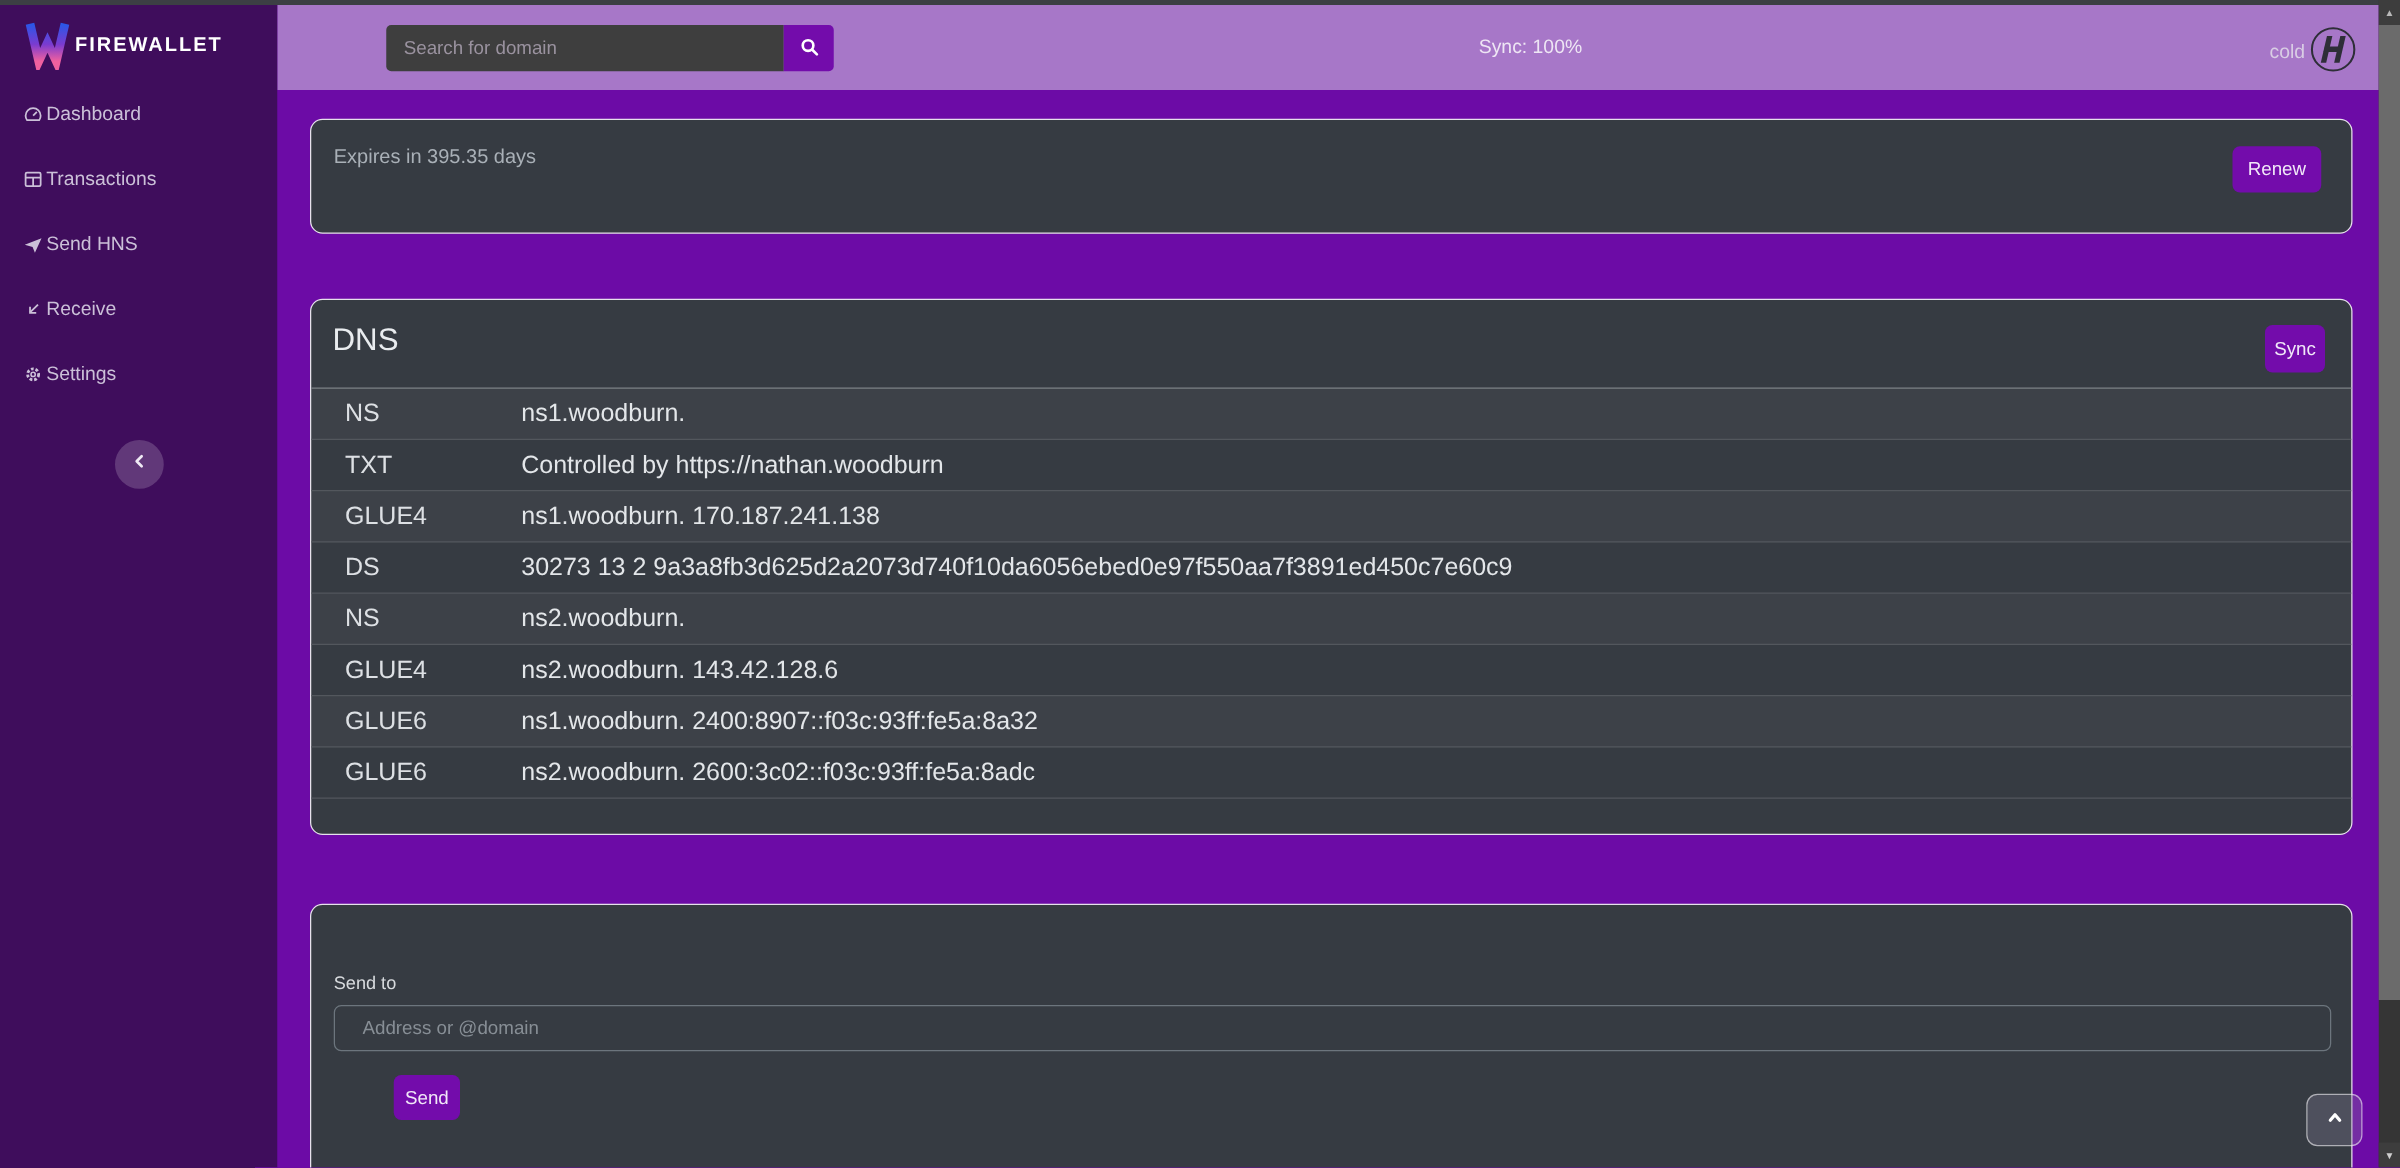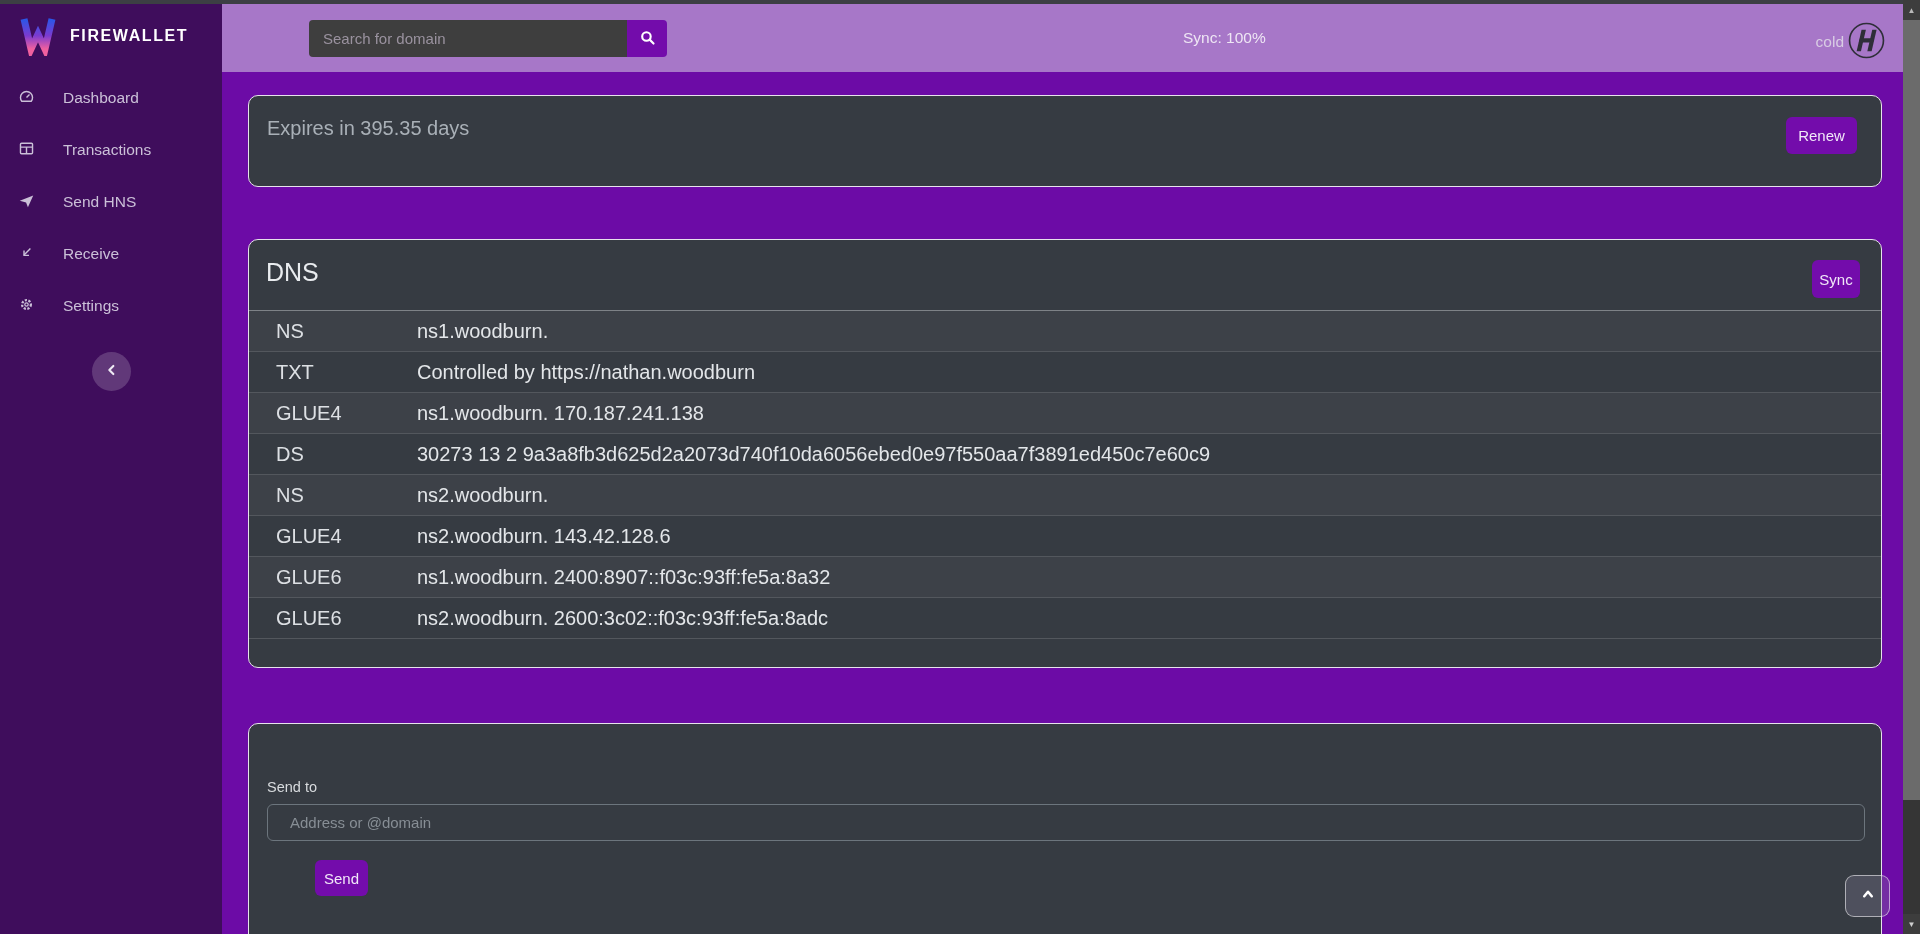--- a/index.html
+++ b/index.html
@@ -6,24 +6,24 @@
   body{
     width:1920px;height:934px;position:relative;
     font-family:"Liberation Sans",sans-serif;
     background:#6c0ba6;
   }
   
   .topstrip{position:absolute;top:0;left:0;width:1920px;height:4px;background:#3c3f44;}
 
   
   .sidebar{position:absolute;top:4px;left:0;width:222px;height:930px;background:#3f0d5c;}
-  .brand{display:flex;align-items:center;gap:10px;padding:8px 0 0 16px;}
+  .brand{display:flex;align-items:center;padding:8px 0 0 16px;}
   .brand-name{color:#ffffff;font-weight:bold;font-size:16px;letter-spacing:1.6px;}
   .nav{position:absolute;top:79px;left:0;right:0;}
-  .nav-item{display:flex;align-items:center;gap:28px;height:30px;margin:0 0 22px 18px;
+  .nav-item{display:flex;align-items:flex-start;gap:2px;height:30px;margin:0 0 22px 18px;
     color:#cbc0d8;font-size:15.5px;cursor:pointer;}
   .nav-item svg{width:17px;height:17px;flex:0 0 17px;}
   .collapse-btn{position:absolute;left:92px;top:348px;width:39px;height:39px;border-radius:50%;
     background:rgba(255,255,255,0.18);display:flex;align-items:center;justify-content:center;cursor:pointer;}
 
   
   .topbar{position:absolute;left:222px;top:4px;width:1681px;height:68px;background:#a777c8;}
   .search{position:absolute;left:43px;top:16px;display:flex;margin-left:44px;}
   .search input{width:318px;height:37px;background:#3e3e3e;border:none;outline:none;
     border-radius:4px 0 0 4px;color:#dddddd;padding:0 14px;font-size:15px;box-sizing:border-box;
@@ -36,21 +36,21 @@
   .wallet{position:absolute;right:18px;top:0;height:76px;display:flex;align-items:center;gap:4px;
     color:#d9cde4;font-size:15.5px;text-align:center;}
 
   
   .main{position:absolute;left:222px;top:72px;width:1681px;height:862px;background:#6c0ba6;}
   .card{position:absolute;left:26px;width:1634px;background:#363b42;
     border:1px solid #e7e2ec;border-radius:10px;box-sizing:border-box;color:#e9ecef;}
   .card-title{font-size:25px;color:#e9ecef;}
 
   .card-domain{top:23px;height:92px;padding:14px 18px;}
-  .card-domain .expiry{margin-top:7px;font-size:20px;color:#a9b0b7;}
+  .card-domain .expiry{margin-top:7px;font-size:16px;color:#a9b0b7;}
   .btn{background:#730cab;color:#f1e7f8;border:none;border-radius:6px;font-size:15px;
     font-family:"Liberation Sans",sans-serif;cursor:pointer;margin-left:48px;}
   .renew-btn{position:absolute;right:24px;top:21px;width:71px;height:37px;}
 
   .card-dns{top:167px;height:429px;padding:0;}
   .dns-header{height:71px;box-sizing:border-box;padding:18px 18px 0 17px;
     border-bottom:1px solid #7e8287;position:relative;}
   .edit-btn{position:absolute;right:21px;top:20px;width:48px;height:38px;}
   .dns-row{display:flex;align-items:center;height:41px;box-sizing:border-box;
     padding-left:27px;border-bottom:1px solid #53575d;font-size:20px;}

